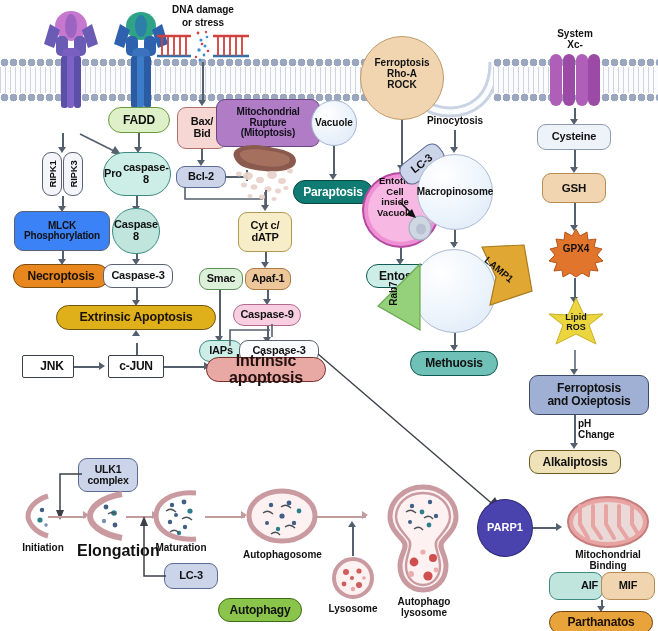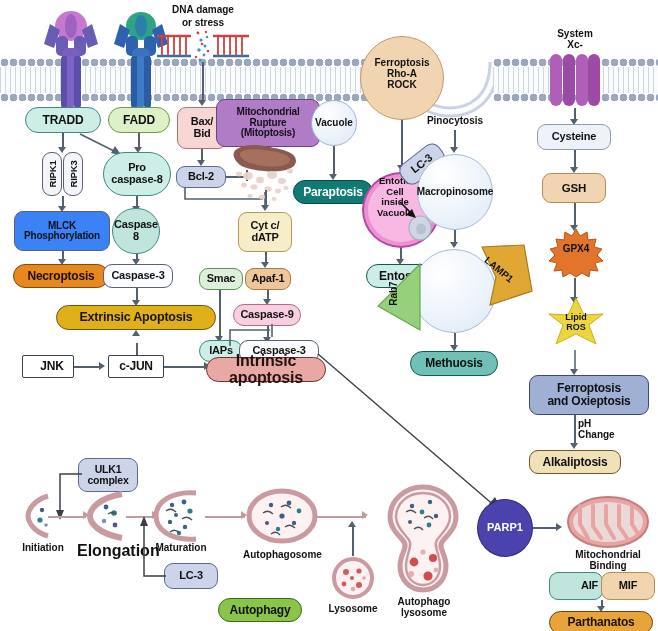--- a/index.html
+++ b/index.html
@@ -135,21 +135,20 @@
     </g>
     <g fill="#d0413f">
       <circle cx="43" cy="3" r="1.4"></circle>
         <circle cx="51" cy="2" r="1.2"></circle>
       <circle cx="47" cy="14" r="1.3"></circle>
         <circle cx="53" cy="21" r="1.3"></circle>
       <circle cx="41" cy="27" r="1.2"></circle>
     </g>
   </svg>
 
-  <div class="node pill" style="left:25px;top:107px;width:76px;height:26px;background:#cdeee6;border:1.6px solid #3d8a83;font-size:12px;">TRADD</div>
 
   <div class="node pill" style="left:108px;top:107px;width:62px;height:26px;background:#ddf0c8;border:1.6px solid #6d9b40;font-size:12px;">FADD</div>
 
   <div class="ln v" style="left:62px;top:133px;height:16px;"></div>
   <div class="arw d" style="left:58px;top:147px;"></div>
 
   <svg style="position:absolute;left:78px;top:132px;" width="48" height="26" viewBox="0 0 48 26">
     <line x1="2" y1="2" x2="38" y2="20" stroke="#55606e" stroke-width="1.6"></line>
     <polygon points="44,24 33,21 37,14" fill="#55606e"></polygon>
   </svg>
@@ -157,21 +156,21 @@
   <div class="ln v" style="left:138px;top:133px;height:16px;"></div>
   <div class="arw d" style="left:134px;top:147px;"></div>
 
   <div class="node rnd" style="left:42px;top:152px;width:20px;height:44px;background:#f3f5fa;border:1.5px solid #5b6170;font-size:9.5px;">
       <span class="rot90">RIPK1</span>
     </div>
   <div class="node rnd" style="left:63px;top:152px;width:20px;height:44px;background:#f3f5fa;border:1.5px solid #5b6170;font-size:9.5px;">
       <span class="rot90">RIPK3</span>
     </div>
 
-  <div class="node pill" style="left:103px;top:152px;width:68px;height:44px;background:#cdeee6;border:1.6px solid #3d8a83;font-size:11px;flex-direction:column;">
+  <div class="node pill" style="left:103px;top:152px;width:68px;height:44px;background:#cdeee6;border:1.6px solid #3d8a83;font-size:11px;flex-direction:row;">
     <span>Pro</span>
     <span>caspase-8</span>
   </div>
 
   <div class="ln v" style="left:62px;top:196px;height:12px;"></div>
   <div class="arw d" style="left:58px;top:206px;"></div>
   <div class="ln v" style="left:136px;top:196px;height:12px;"></div>
   <div class="arw d" style="left:132px;top:206px;"></div>
 
   <div class="node rnd" style="left:14px;top:211px;width:96px;height:40px;background:#3b82f6;border:1.5px solid #5b6170;font-size:10px;flex-direction:column;">

